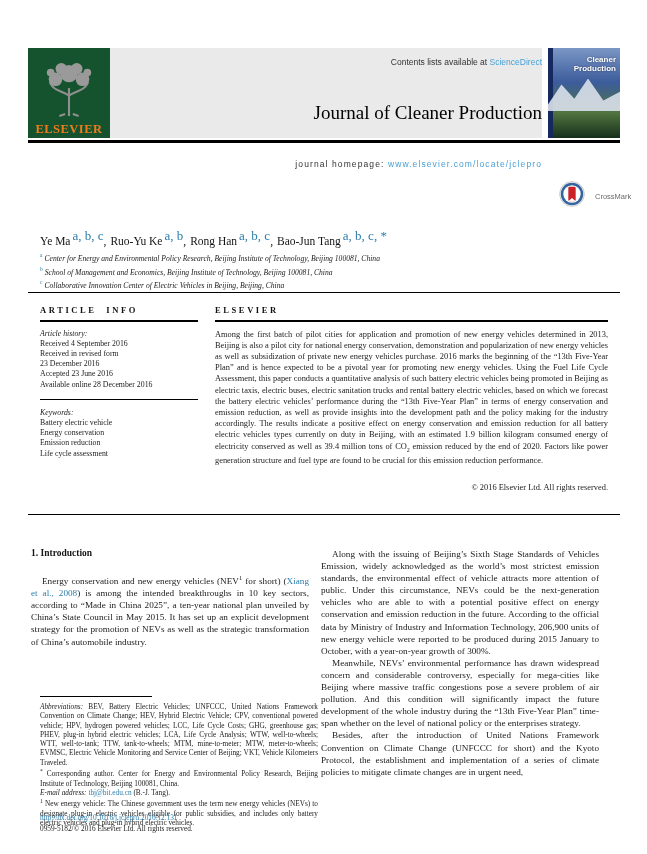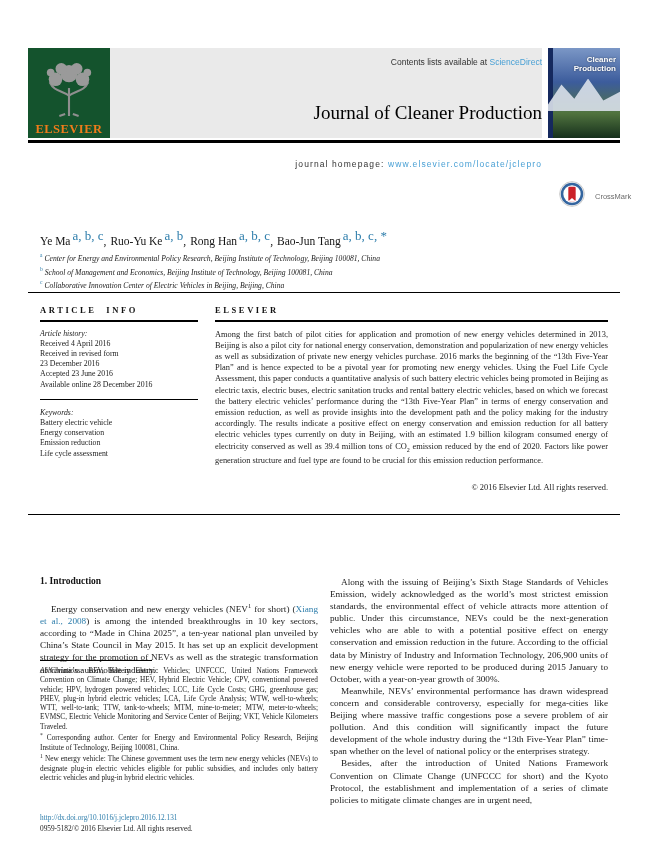--- a/index.html
+++ b/index.html
@@ -58,31 +58,31 @@
   .heading-rule{height:1.5px;background:#000;margin:5px 0 7px;}
   .info-label{font-size:7.8px;font-style:italic;line-height:10.2px;}
   .info-line{font-size:7.8px;line-height:10.2px;}
   .mid-rule{height:1px;background:#000;margin:9px 0 8px;}
   .abstract-text{font-size:8.4px;line-height:11.2px;text-align:justify;margin:0;}
   .abstract-text sub{font-size:6px;}
   .copyright{font-size:8.4px;text-align:right;margin-top:16px;}
   .block-end-rule{position:absolute;top:514px;left:28px;right:27px;height:1px;background:#000;}
 
   
-  .body-cols{position:absolute;top:548px;left:40px;right:39px;display:flex;margin-top:28px;}
+  .body-cols{position:absolute;top:548px;left:31px;right:39px;display:flex;}
   .col-left{width:278px;margin-right:12px;}
   .col-right{width:278px;}
   .section-heading{font-size:9.5px;font-weight:bold;margin:0 0 14px 0;color:#141414;}
   .body-par{font-size:9.2px;line-height:12.1px;text-align:justify;text-indent:11px;margin:0;}
   .body-par + .body-par{margin-top:0;}
   .body-par sup{font-size:6.5px;}
   .cite{color:#2d7dab;}
 
   
-  .footnotes{position:absolute;top:660px;left:40px;width:278px;}
+  .footnotes{position:absolute;top:696px;left:40px;width:278px;}
   .fn-rule{width:112px;height:1px;background:#000;margin-bottom:5px;}
   .fn-par{font-size:7.3px;line-height:9.3px;text-align:justify;margin:0;}
   .fn-par em{font-style:italic;}
   .fn-par sup{font-size:5.5px;}
 
   
   .footer{position:absolute;top:813px;left:40px;width:400px;}
   .doi-line{font-size:7.3px;color:#2d7dab;}
   .issn-line{font-size:7.3px;margin-top:2px;color:#1b1b1b;}
 </style>
@@ -155,21 +155,21 @@
     <div><sup class="teal">c</sup><span>Collaborative Innovation Center of Electric Vehicles in Beijing, Beijing, China</span></div>
   </div>
 
   <div class="thin-rule1"></div>
 
   <div class="info-abstract">
     <div class="info-col">
       <div class="col-heading">ARTICLE INFO</div>
       <div class="heading-rule"></div>
       <div class="info-label">Article history:</div>
-      <div class="info-line">Received 4 April 2016</div>
+      <div class="info-line">Received 4 September 2016</div>
       <div class="info-line">Received in revised form</div>
       <div class="info-line">23 December 2016</div>
       <div class="info-line">Accepted 23 June 2016</div>
       <div class="info-line">Available online 28 December 2016</div>
       <div class="mid-rule"></div>
       <div class="info-label">Keywords:</div>
       <div class="info-line">Battery electric vehicle</div>
       <div class="info-line">Energy conservation</div>
       <div class="info-line">Emission reduction</div>
       <div class="info-line">Life cycle assessment</div>
@@ -193,20 +193,21 @@
       <p class="body-par">Along with the issuing of Beijing’s Sixth Stage Standards of Vehicles Emission, widely acknowledged as the world’s most strictest emission standards, the environmental effect of vehicle attracts more attention of public. Under this circumstance, NEVs could be the next-generation vehicles who are able to with a potential positive effect on energy conservation and emission reduction in the future. According to the official data by Ministry of Industry and Information Technology, 206,900 units of new energy vehicle were reported to be produced during 2015 January to October, with a year-on-year growth of 300%.</p>
       <p class="body-par">Meanwhile, NEVs’ environmental performance has drawn widespread concern and considerable controversy, especially for mega-cities like Beijing where massive traffic congestions pose a severe problem of air pollution. And this condition will significantly impact the future development of the whole industry during the “13th Five-Year Plan” time-span whether on the level of national policy or the enterprises strategy.</p>
       <p class="body-par">Besides, after the introduction of United Nations Framework Convention on Climate Change (UNFCCC for short) and the Kyoto Protocol, the establishment and implementation of a series of climate policies to mitigate climate changes are in urgent need,</p>
     </div>
   </div>
 
   <div class="footnotes">
     <div class="fn-rule"></div>
     <p class="fn-par"><em>Abbreviations:</em><span> BEV, Battery Electric Vehicles; UNFCCC, United Nations Framework Convention on Climate Change; HEV, Hybrid Electric Vehicle; CPV, conventional powered vehicle; HPV, hydrogen powered vehicles; LCC, Life Cycle Costs; GHG, greenhouse gas; PHEV, plug-in hybrid electric vehicles; LCA, Life Cycle Analysis; WTW, well-to-wheels; WTT, well-to-tank; TTW, tank-to-wheels; MTM, mine-to-meter; MTW, meter-to-wheels; EVMSC, Electric Vehicle Monitoring and Service Center of Beijing; VKT, Vehicle Kilometers Traveled.</span></p>
     <p class="fn-par"><sup>*</sup><span> Corresponding author. Center for Energy and Environmental Policy Research, Beijing Institute of Technology, Beijing 100081, China.</span></p>
+    <p class="fn-par"><em>E-mail address: </em><a class="teal">tbj@bit.edu.cn</a><span> (B.-J. Tang).</span></p>
     <p class="fn-par"><sup>1</sup><span> New energy vehicle: The Chinese government uses the term new energy vehicles (NEVs) to designate plug-in electric vehicles eligible for public subsidies, and includes only battery electric vehicles and plug-in hybrid electric vehicles.</span></p>
   </div>
 
   <div class="footer">
     <div class="doi-line">http://dx.doi.org/10.1016/j.jclepro.2016.12.131</div>
     <div class="issn-line">0959-5182/© 2016 Elsevier Ltd. All rights reserved.</div>
   </div>
 
 </div>
 

